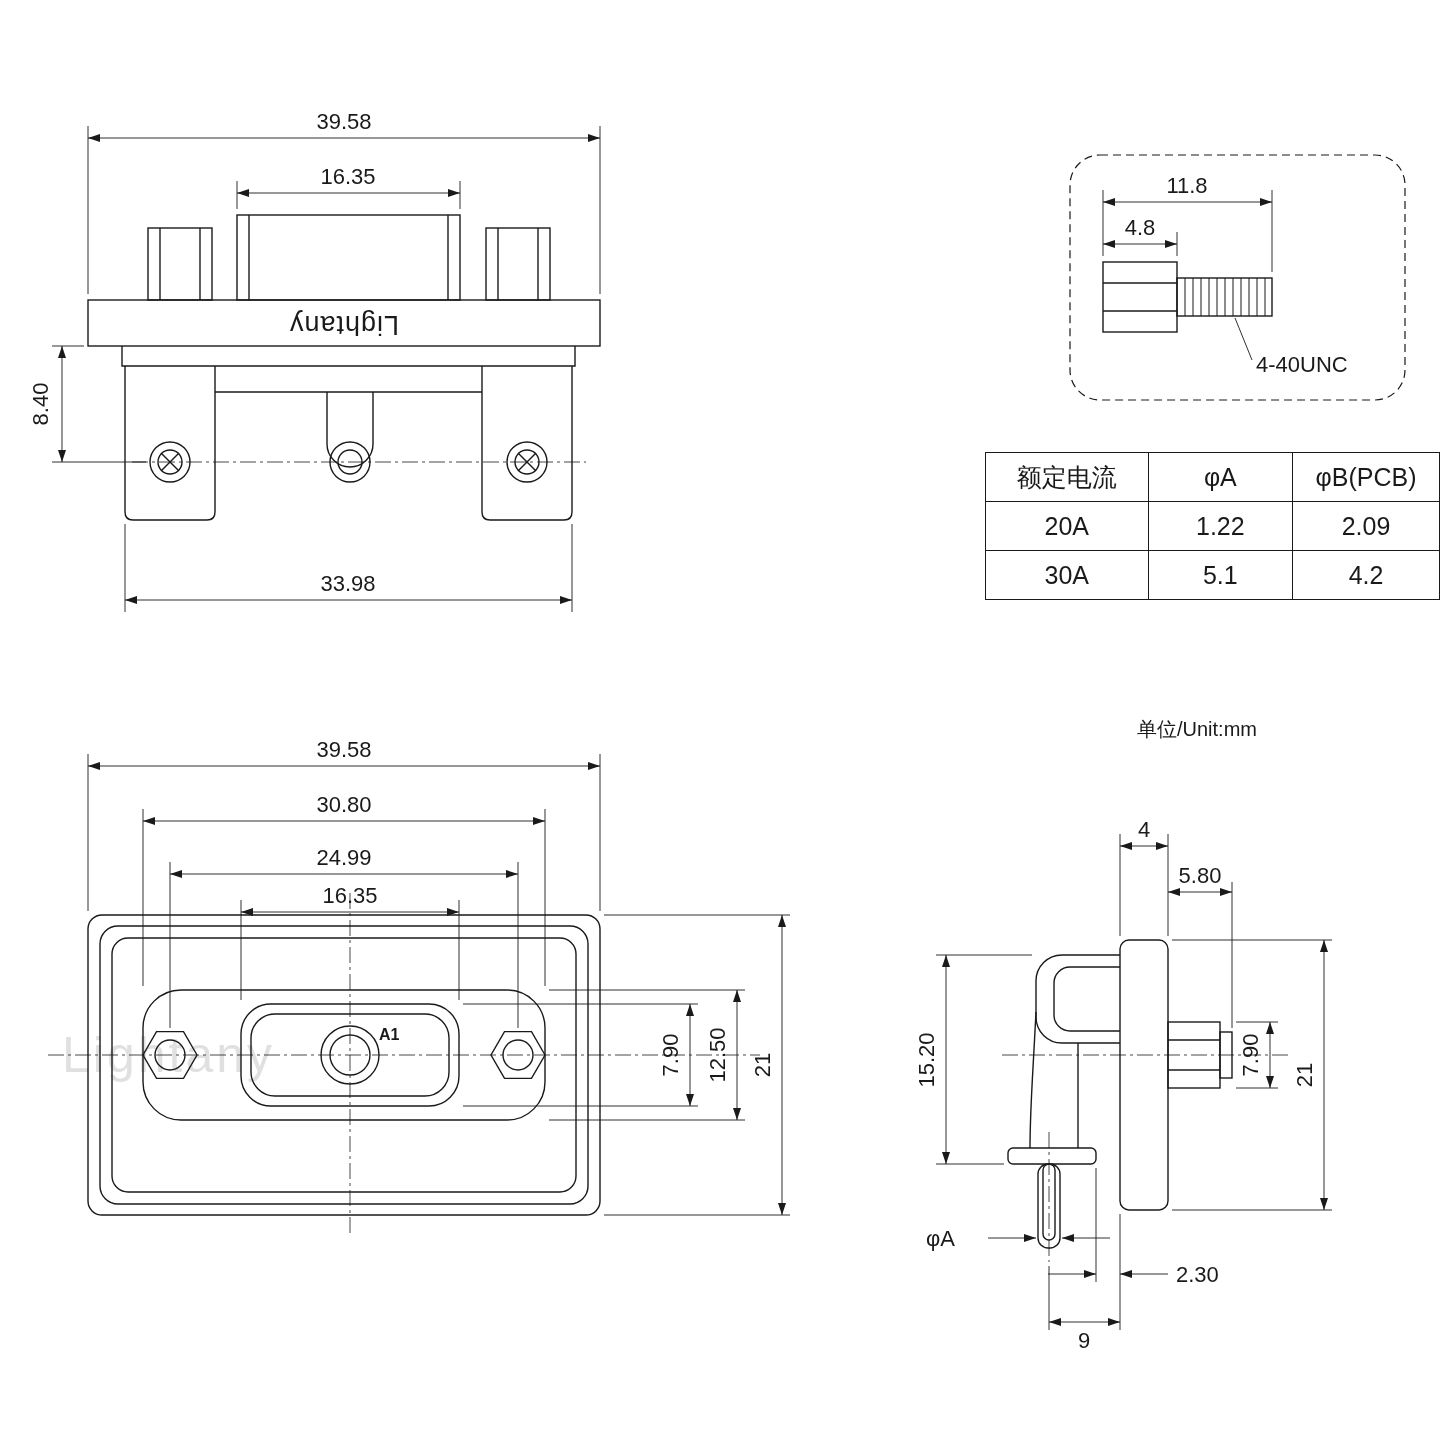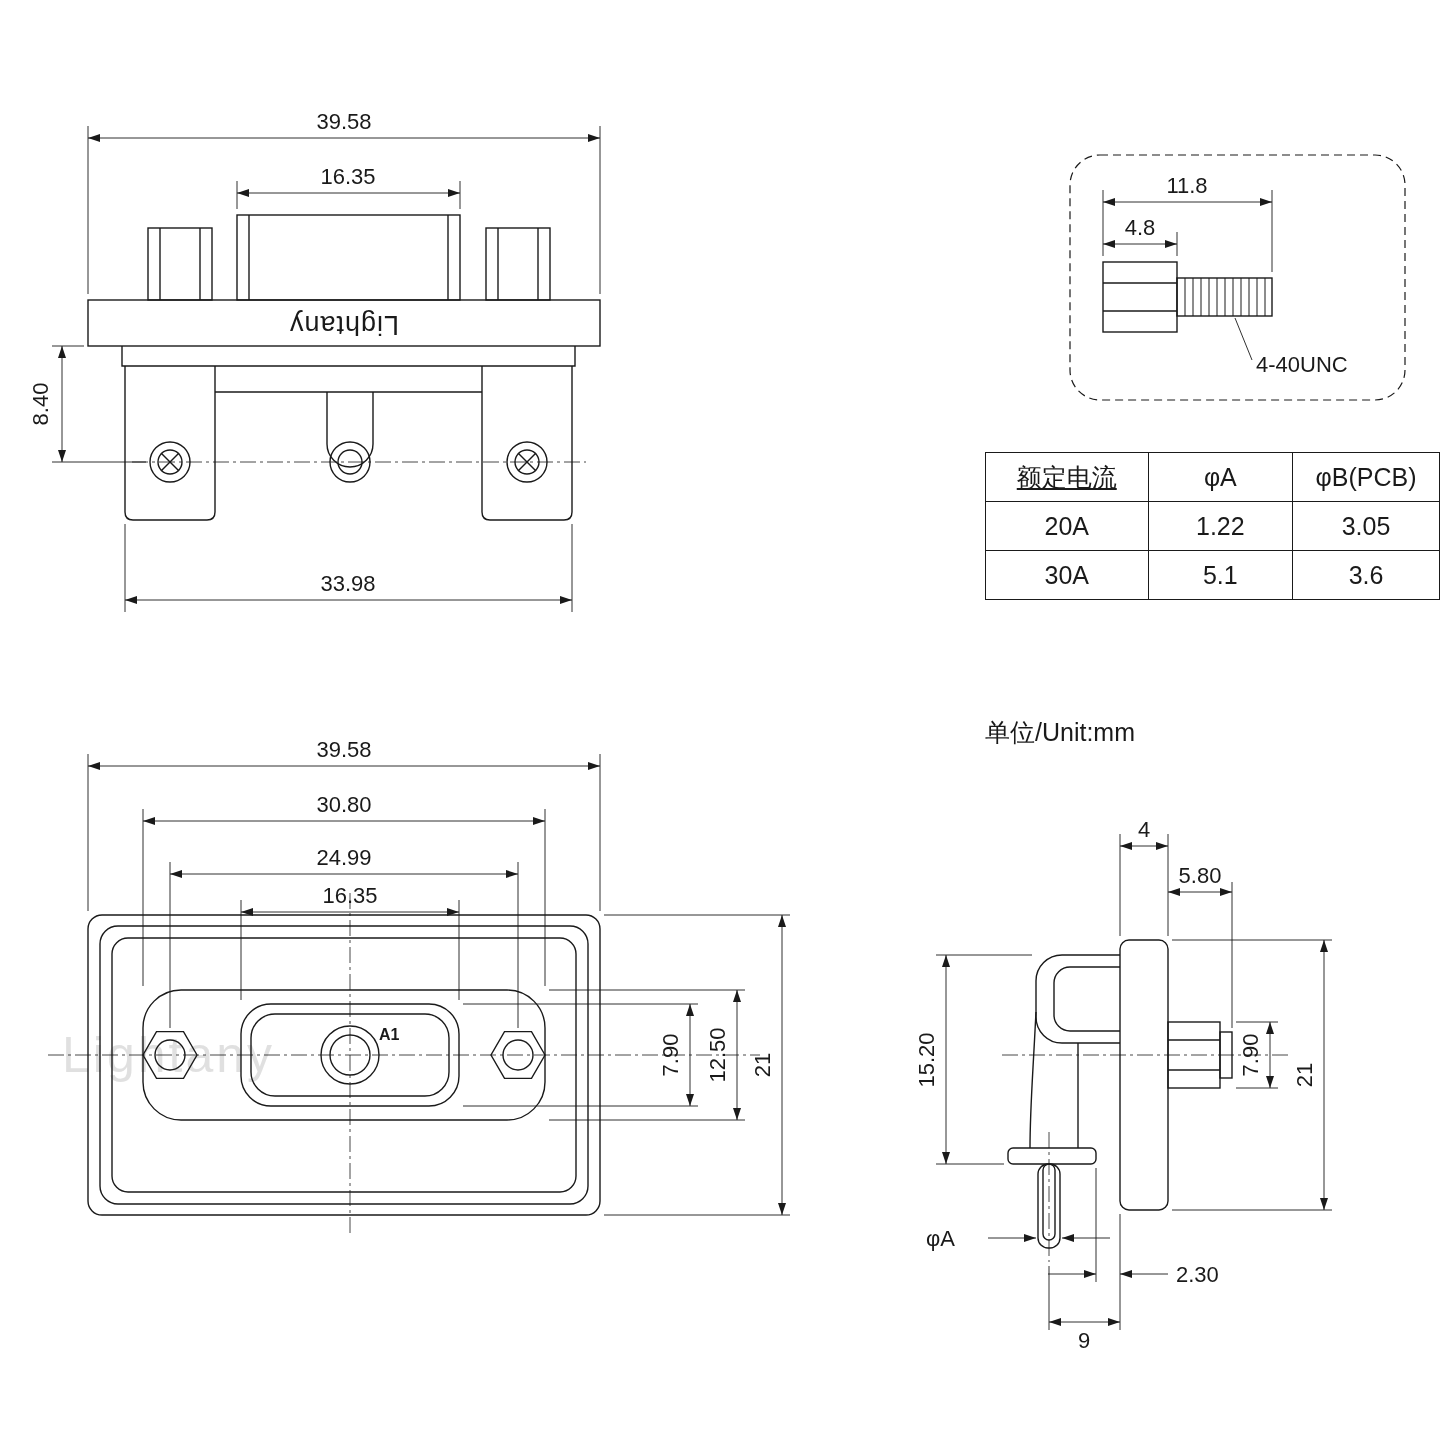--- a/index.html
+++ b/index.html
@@ -13,22 +13,22 @@
   .dash{fill:none;stroke:#1a1a1a;stroke-width:1.2;stroke-dasharray:8 5;}
   .thread{stroke:#1a1a1a;stroke-width:1;}
   text{font-family:"Liberation Sans","DejaVu Sans",sans-serif;fill:#1a1a1a;}
   .dim{font-size:22px;}
   .brand{font-size:27px;letter-spacing:1px;}
   .pin{font-size:16px;font-weight:bold;}
   .wm{font-size:50px;fill:#c8c8c8;opacity:0.55;letter-spacing:3px;}
   .spec{position:absolute;left:985px;top:452px;border-collapse:collapse;font-size:25px;color:#1a1a1a;
         table-layout:fixed;}
   .spec td{border:1.6px solid #1a1a1a;text-align:center;height:48px;font-weight:normal;padding:0 6px;}
-  .c1{width:150px;text-decoration:underline;} .c2{width:132px;} .c3{width:134px;}
-  .unit{position:absolute;left:985px;top:716px;width:424px;text-align:left;font-size:25px;color:#1a1a1a;}
+  .c1{width:150px;} .c2{width:132px;} .c3{width:134px;}
+  .unit{position:absolute;left:985px;top:716px;width:424px;text-align:center;font-size:20px;color:#1a1a1a;}
 </style>
 </head>
 <body>
 
 <div class="stage">
 
 <svg width="1440" height="1440" viewBox="0 0 1440 1440">
   <defs>
     <marker id="arr" viewBox="0 0 13 10" refX="12.5" refY="5" markerWidth="13" markerHeight="10" markerUnits="userSpaceOnUse" orient="auto-start-reverse">
       <path d="M0.5,1 L12.5,5 L0.5,9 Z" fill="#1a1a1a"></path>
@@ -238,25 +238,25 @@
 <table class="spec">
   <tbody>
         <tr>
     <td class="c1">额定电流</td>
     <td class="c2">φA</td>
     <td class="c3">φB(PCB)</td>
   </tr>
   <tr>
     <td>20A</td>
     <td>1.22</td>
-    <td>3.05</td>
+    <td>2.09</td>
   </tr>
   <tr>
     <td>30A</td>
     <td>5.1</td>
-    <td>3.6</td>
+    <td>4.2</td>
   </tr>
 </tbody>
     </table>
 
 <div class="unit">单位/Unit:mm</div>
 
 </div>
 
 </body></html>

